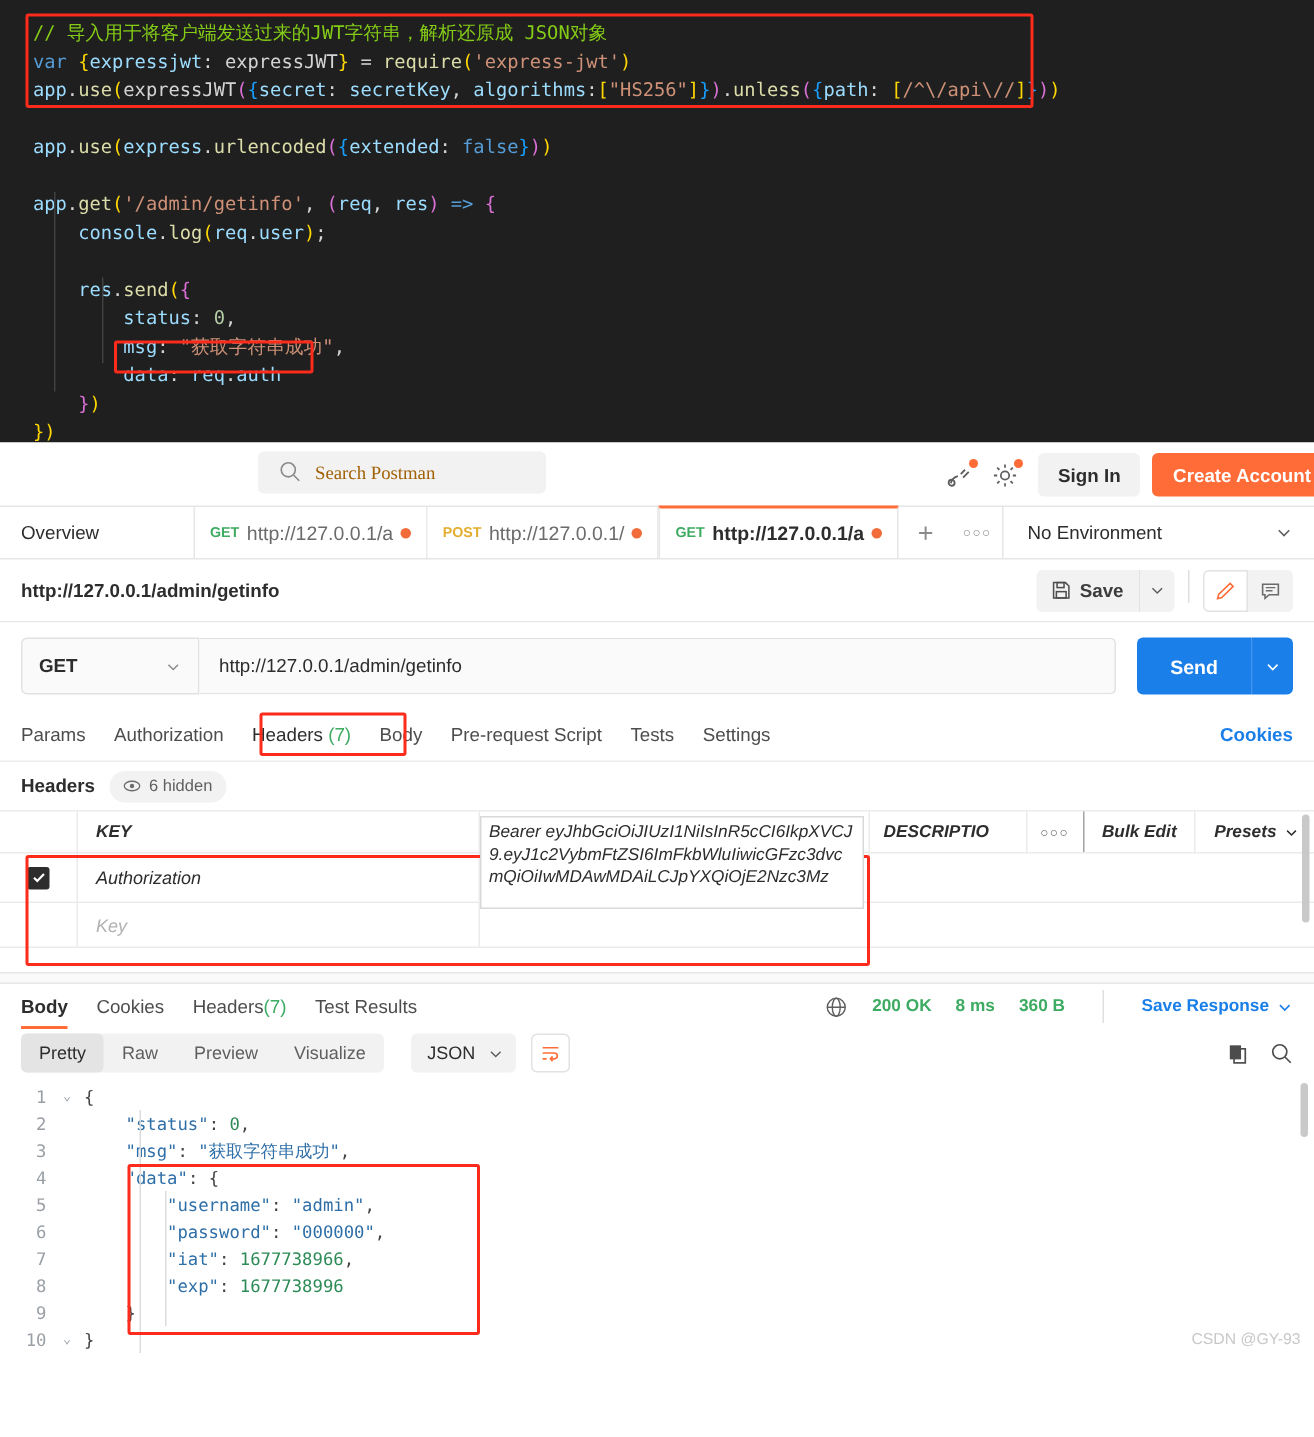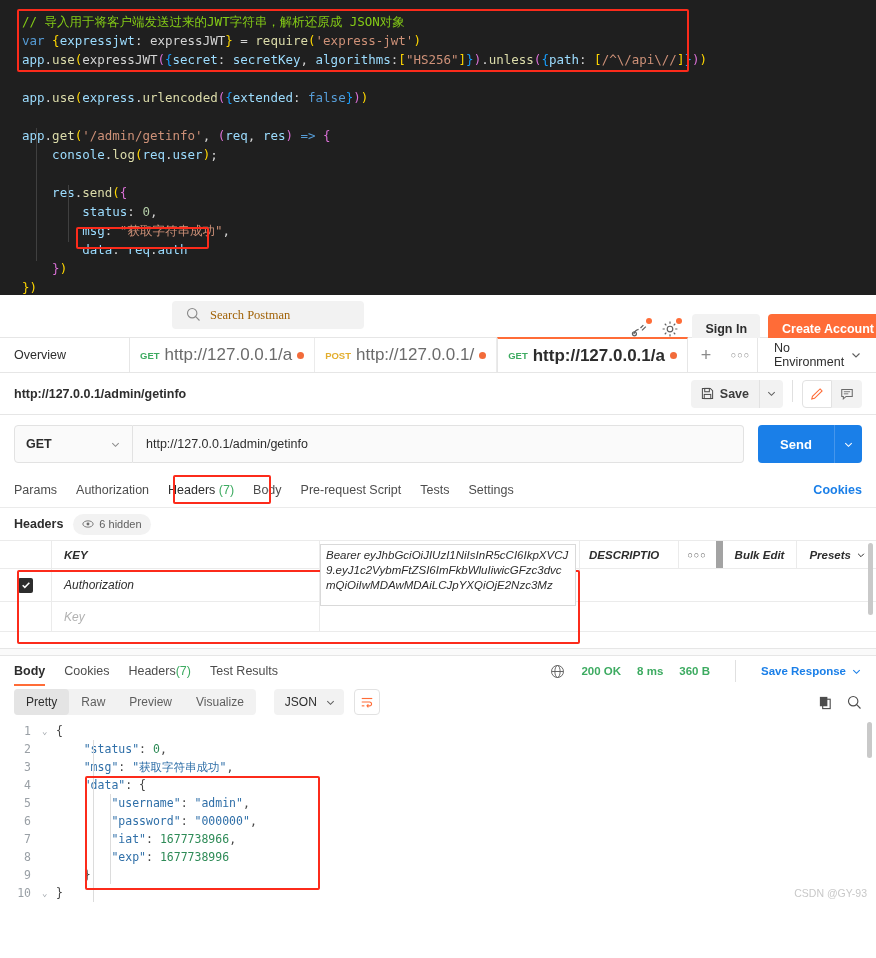--- a/index.html
+++ b/index.html
@@ -58,21 +58,21 @@
     width: 192px; height: 28px;
     background: #f2f2f2; border-radius: 4px;
     display: flex; align-items: center; gap: 7px;
     padding-left: 38px;
     font-size: 12.5px; color: #a16207; font-family: Liberation Serif, serif;
   }
   .search-icon-wrap {
     position: absolute; left: 14px; top: 6px;
   }
   .topbar-right {
-    position: absolute; right: 0; top: 12px;
+    position: absolute; right: 0; top: 0;
     height: 43px; display: flex; align-items: center; gap: 0;
   }
   .icon-btn {
     position: relative;
     width: 30px; height: 28px;
     display: flex; align-items: center; justify-content: center;
     cursor: pointer;
   }
   .dot-badge {
     position: absolute; top: 3px; right: 3px;
@@ -121,21 +121,21 @@
   .req-tab.active {
     color: #2d2d2d; font-weight: bold;
     border-top: 2px solid #ff6c37;
     border-right: 1px solid #e6e6e6;
     border-left: 1px solid #e6e6e6;
     margin-top: -1px;
   }
   .verb { font-size: 9.5px; font-weight: bold; }
   .verb.get { color: #3dab61; }
   .verb.post { color: #e3ae2e; }
-  .tab-url { font-size: 17px; }
+  .tab-url { font-size: 13px; }
   .unsaved-dot {
     width: 7px; height: 7px; border-radius: 50%;
     background: #f26b3a; flex-shrink: 0;
   }
   .tab-plus {
     width: 36px; display:flex; align-items:center; justify-content:center;
     color: #8b8b8b; font-size: 18px; cursor:pointer;
   }
   .tab-dots {
     width: 34px; display:flex; align-items:center; justify-content:center;
@@ -240,21 +240,21 @@
   .hdr-thead {
     height: 28px; display: flex; align-items: stretch;
     border-bottom: 1px solid #ebebeb;
     font-size: 11.5px; font-weight: bold; color: #2d2d2d;
   }
   .th-check { width: 52px; border-right: 1px solid #ebebeb; }
   .th-key { width: 268px; display: flex; align-items: center; padding-left: 12px; border-right: 1px solid #ebebeb; }
   .th-val { width: 260px; display: flex; align-items: center; padding-left: 11px; border-right: 1px solid #ebebeb; }
   .th-desc { flex: 1; display: flex; align-items: center; padding-left: 9px; overflow: hidden; white-space: nowrap; }
   .th-dots { width: 38px; display:flex; align-items:center; justify-content:center; color:#5f5f5f; font-size:9px; letter-spacing:1px; border-left: 1px solid #ebebeb; cursor:pointer;}
-  .th-bulk { padding: 0 12px; display:flex; align-items:center; border-left: 7px solid #a3a3a3; cursor:pointer;}
+  .th-bulk { padding: 0 12px; display:flex; align-items:center; border-left: 1px solid #a3a3a3; cursor:pointer;}
   .th-presets { padding: 0 10px 0 12px; display:flex; align-items:center; gap:5px; border-left: 1px solid #ebebeb; cursor:pointer;}
   .hdr-row {
     height: 30px; display: flex; align-items: stretch;
     border-bottom: 1px solid #ebebeb;
     font-size: 12px; color: #2d2d2d;
   }
   .hdr-row.tall { height: 33px; }
   .td-check { width: 52px; display: flex; align-items: center; justify-content: center; border-right: 1px solid #ebebeb; }
   .td-key { width: 268px; display: flex; align-items: center; padding-left: 12px; border-right: 1px solid #ebebeb; }
   .td-val { width: 260px; display: flex; align-items: flex-start; padding: 5px 0 0 11px; border-right: 1px solid #ebebeb; }

